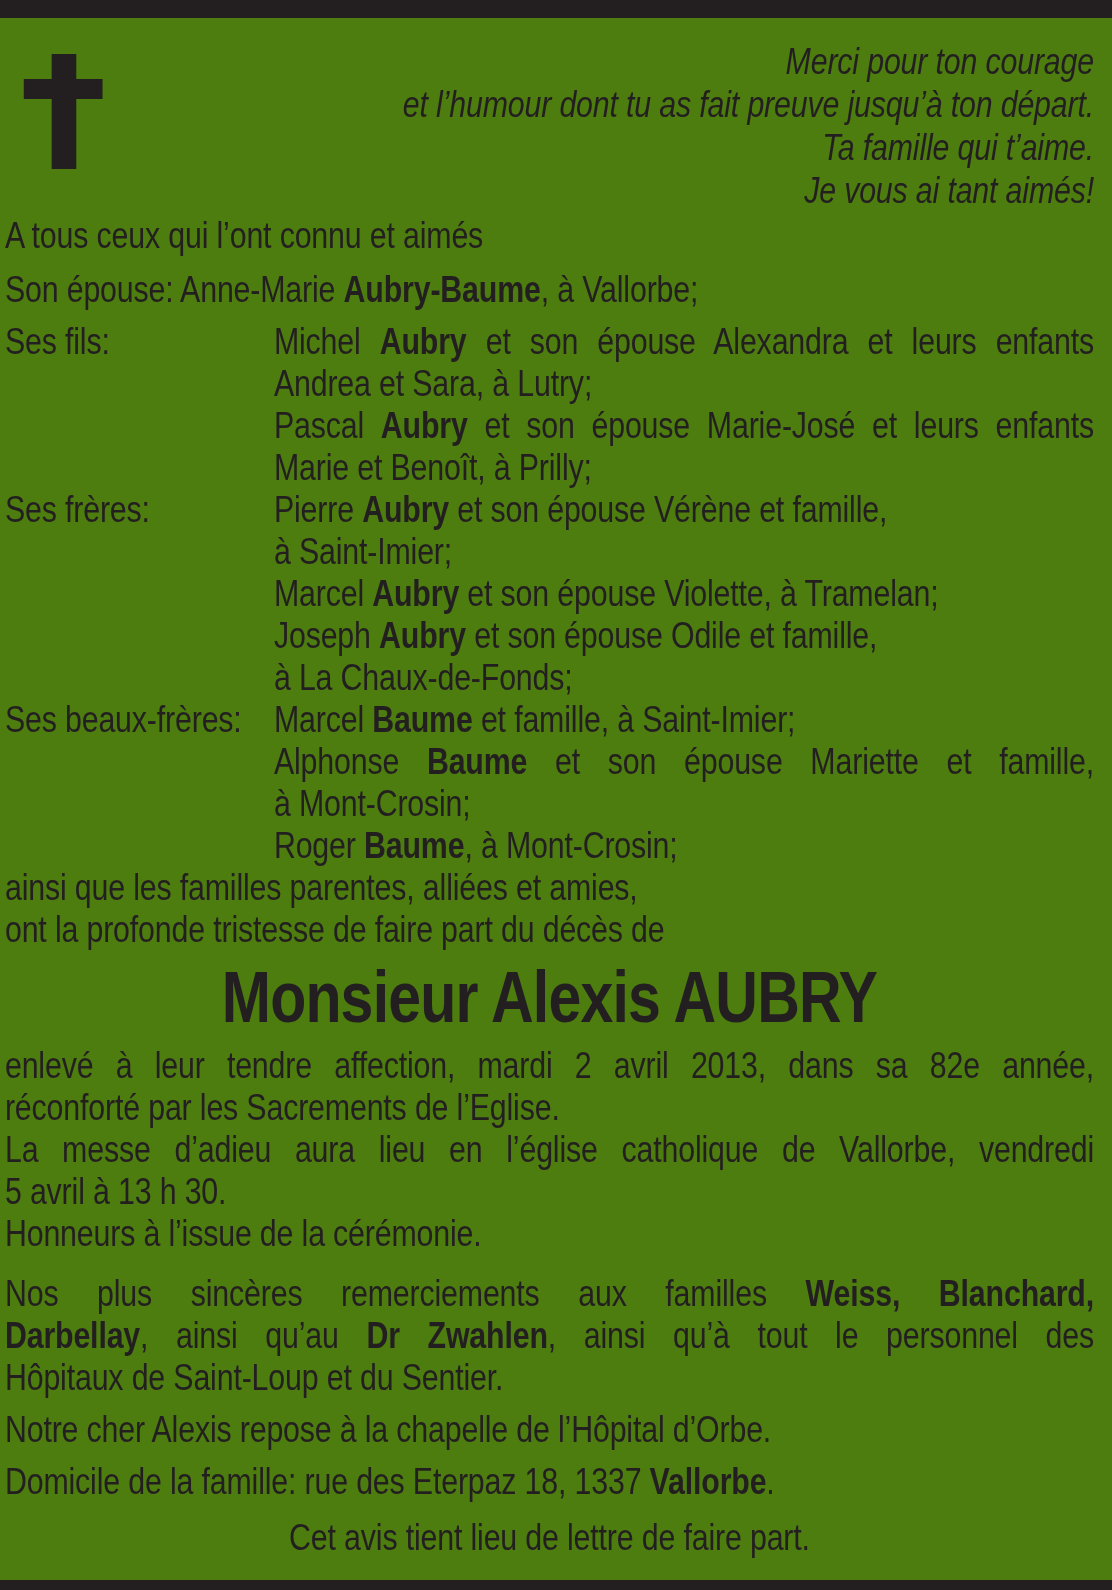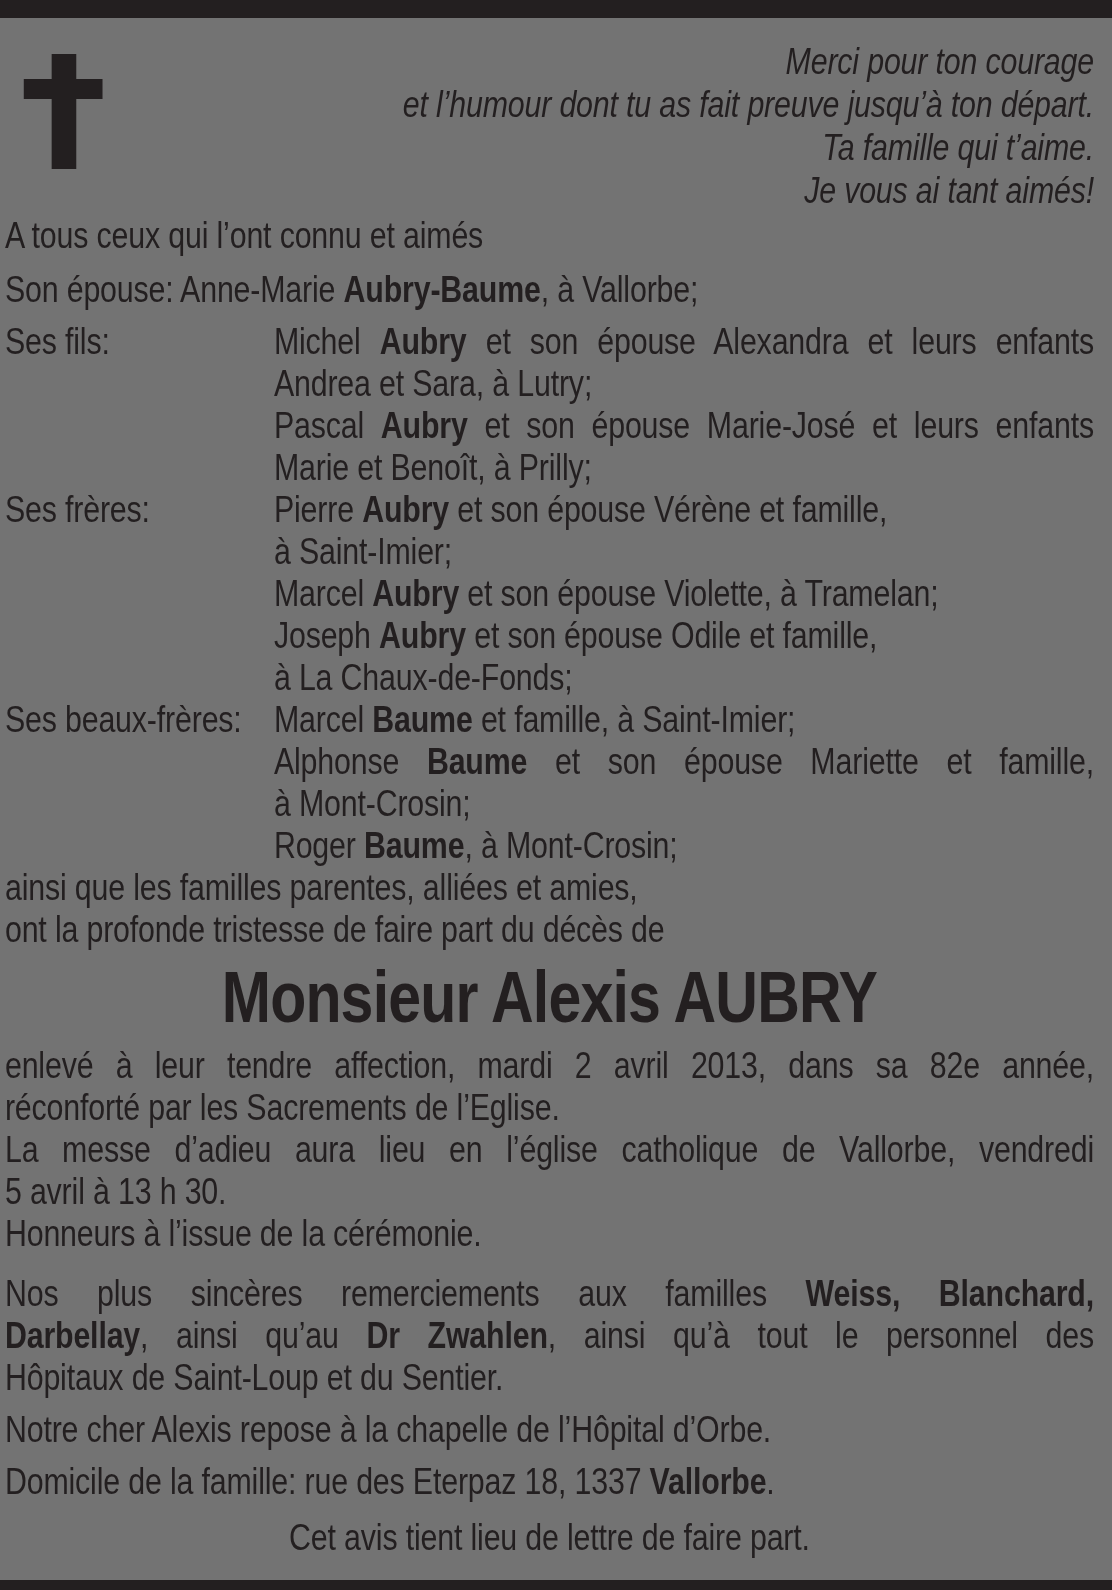--- a/index.html
+++ b/index.html
@@ -1,17 +1,17 @@
 <!DOCTYPE html>
 <html><head>
 <meta charset="utf-8">
 <style>
   html,body{margin:0;padding:0;background:#888;}
   .page{
-    position:relative;width:1112px;height:1590px;background:#737373;
+    position:relative;width:1112px;height:1590px;background:#4d7c0f;
     overflow:hidden;color:#231f20;
     font-family:"Liberation Sans",sans-serif;
   }
   .bar{position:absolute;left:0;width:1112px;background:#231f20;}
   .bar.top{top:0;height:18px;}
   .bar.bottom{top:1580px;height:10px;}
   
   .condense{
     position:absolute;top:18px;left:0;
     width:1356px;transform:scaleX(0.8201);transform-origin:0 0;

